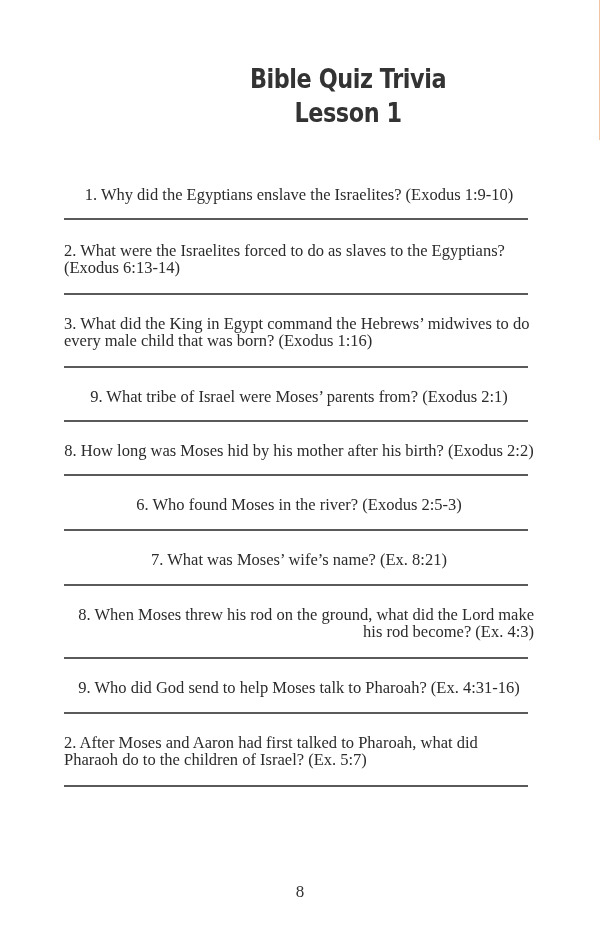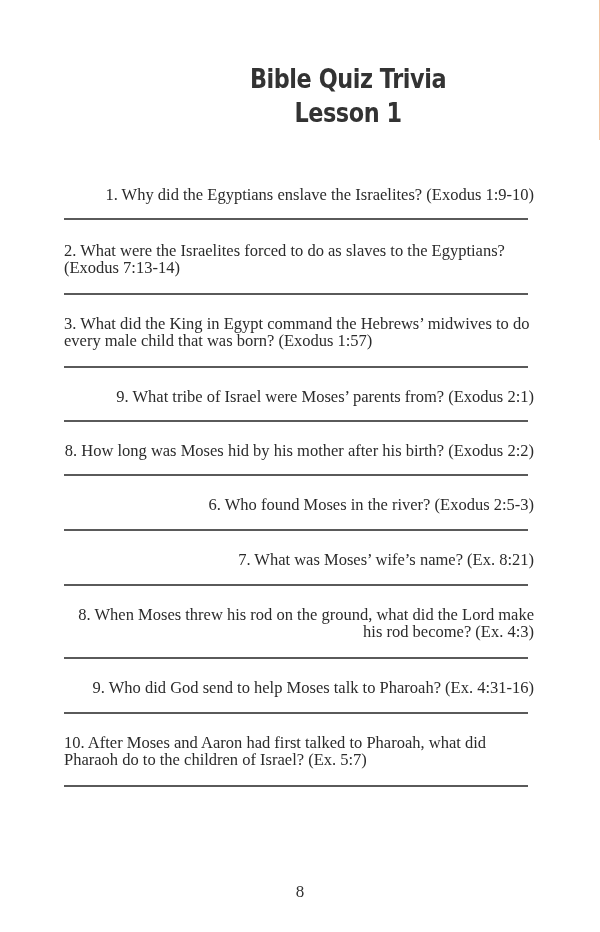--- a/index.html
+++ b/index.html
@@ -49,21 +49,21 @@
     }
     .q {
       position: absolute;
       left: 0;
       width: 470px;
       font-size: 16.5px;
       line-height: 17px;
       color: #2b2b2b;
       text-align: justify;
     }
-    .q.single { text-align: right; }
+    .q.single { text-align: center; }
     .rule {
       position: absolute;
       left: 64px;
       width: 464px;
       height: 2px;
       background: #5a5a5a;
     }
     .page-num {
       position: absolute;
       left: 0;
@@ -79,29 +79,29 @@
 
 <div class="edge-strip"></div>
 
 <div class="title-block">
   <span class="title-line">Bible Quiz Trivia</span>
   <span class="title-line">Lesson 1</span>
 </div>
 
 <div class="questions">
   <div class="q single" style="top:186px;">1. Why did the Egyptians enslave the Israelites? (Exodus 1:9-10)</div>
-  <div class="q" style="top:242px; text-align:left;">2. What were the Israelites forced to do as slaves to the Egyptians? (Exodus 7:13-14)</div>
-  <div class="q" style="top:315px; text-align:left;">3. What did the King in Egypt command the Hebrews’ midwives to do every male child that was born? (Exodus 1:57)</div>
+  <div class="q" style="top:242px; text-align:left;">2. What were the Israelites forced to do as slaves to the Egyptians? (Exodus 6:13-14)</div>
+  <div class="q" style="top:315px; text-align:left;">3. What did the King in Egypt command the Hebrews’ midwives to do every male child that was born? (Exodus 1:16)</div>
   <div class="q single" style="top:388px;">9. What tribe of Israel were Moses’ parents from? (Exodus 2:1)</div>
   <div class="q single" style="top:442px;">8. How long was Moses hid by his mother after his birth? (Exodus 2:2)</div>
   <div class="q single" style="top:496px;">6. Who found Moses in the river? (Exodus 2:5-3)</div>
   <div class="q single" style="top:551px;">7. What was Moses’ wife’s name? (Ex. 8:21)</div>
   <div class="q" style="top:606px; text-align:right;">8. When Moses threw his rod on the ground, what did the Lord make his rod become? (Ex. 4:3)</div>
   <div class="q single" style="top:679px;">9. Who did God send to help Moses talk to Pharoah? (Ex. 4:31-16)</div>
-  <div class="q" style="top:734px; text-align:left;">10. After Moses and Aaron had first talked to Pharoah, what did Pharaoh do to the children of Israel? (Ex. 5:7)</div>
+  <div class="q" style="top:734px; text-align:left;">2. After Moses and Aaron had first talked to Pharoah, what did Pharaoh do to the children of Israel? (Ex. 5:7)</div>
 </div>
 
 <div class="rule" style="top:218px;"></div>
 <div class="rule" style="top:293px;"></div>
 <div class="rule" style="top:366px;"></div>
 <div class="rule" style="top:420px;"></div>
 <div class="rule" style="top:474px;"></div>
 <div class="rule" style="top:529px;"></div>
 <div class="rule" style="top:584px;"></div>
 <div class="rule" style="top:657px;"></div>

